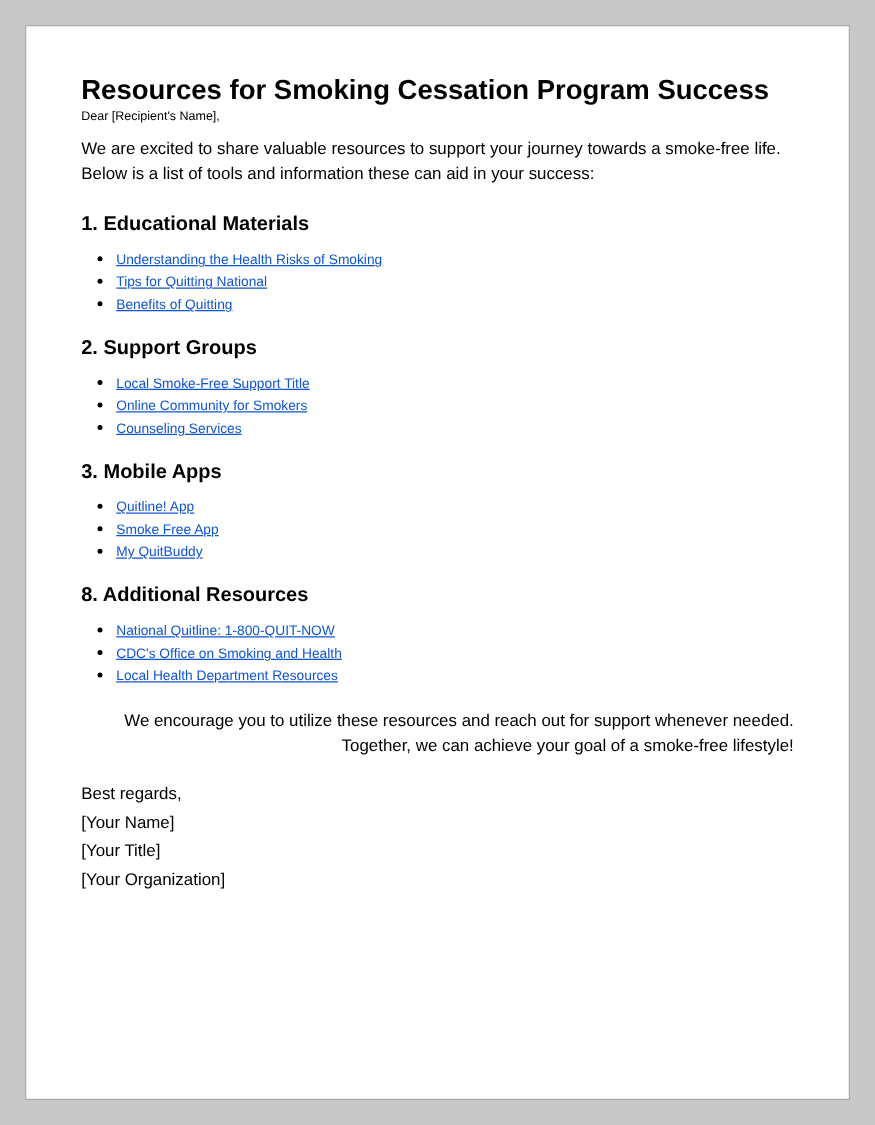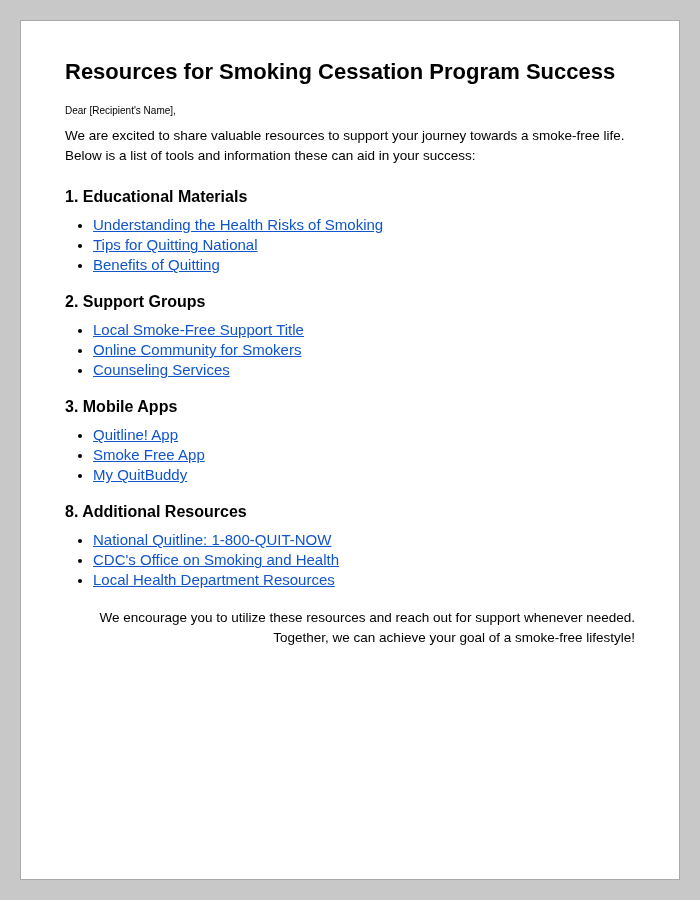--- a/index.html
+++ b/index.html
@@ -24,21 +24,21 @@
       background: #ffffff;
       border: 1px solid #aaaaaa;
       padding: 36px 44px 40px 44px;
     }
 
     .main-title {
       font-size: 22px;
       font-weight: bold;
       color: #000000;
       line-height: 1.35;
-      margin-bottom: 18px;
+      margin-bottom: 1px;
       font-family: Arial, Helvetica, sans-serif;
     }
 
     .greeting {
       font-size: 10px;
       color: #000000;
       margin-bottom: 10px;
       font-family: Arial, Helvetica, sans-serif;
     }
 
@@ -71,21 +71,21 @@
 
     .resource-list li {
       font-size: 13.5px;
       margin-bottom: 3px;
       font-family: Arial, Helvetica, sans-serif;
     }
 
     .resource-list li a {
       color: #1155cc;
       text-decoration: underline;
-      font-size: 15px;
+      font-size: 11px;
       font-family: Arial, Helvetica, sans-serif;
     }
 
     .closing-text {
       font-size: 13.5px;
       color: #000000;
       line-height: 1.5;
       margin-bottom: 16px;
       font-family: Arial, Helvetica, sans-serif;
       text-align: right;
@@ -139,14 +139,20 @@
         <ul class="resource-list">
           <li><a href="#">National Quitline: 1-800-QUIT-NOW</a></li>
           <li><a href="#">CDC's Office on Smoking and Health</a></li>
           <li><a href="#">Local Health Department Resources</a></li>
         </ul>
       </div>
     </div>
 
   <p class="closing-text">We encourage you to utilize these resources and reach out for support whenever needed. Together, we can achieve your goal of a smoke-free lifestyle!</p>
 
+  <div class="signature">
+    <span>Best regards,</span><br>
+    <span>[Your Name]</span><br>
+    <span>[Your Title]</span><br>
+    <span>[Your Organization]</span>
+  </div>
 
 </div>
 
 </body></html>

